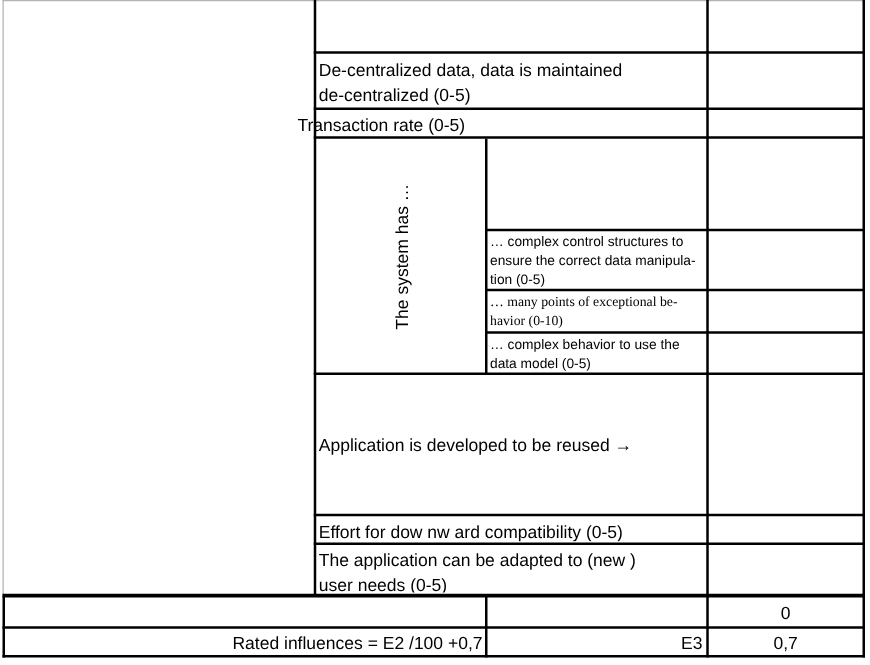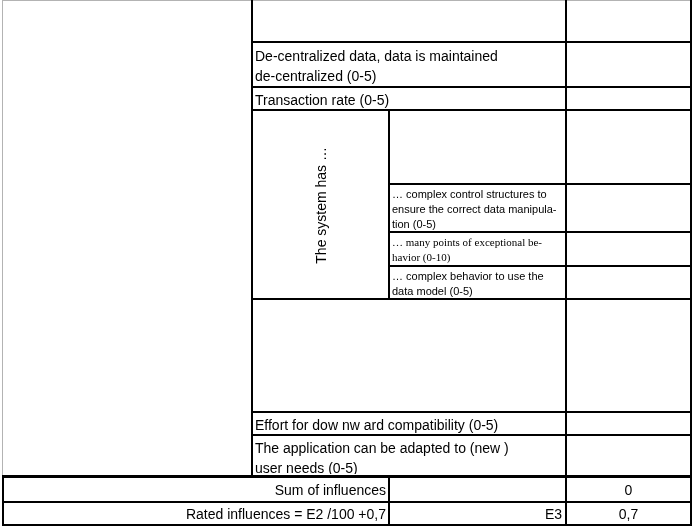--- a/index.html
+++ b/index.html
@@ -82,50 +82,56 @@
   <div class="bl" style="left:251px; top:298px; width:441px; height:2px;"></div>
   <div class="bl" style="left:251px; top:411px; width:441px; height:2px;"></div>
   <div class="bl" style="left:251px; top:434px; width:441px; height:2px;"></div>
   <div class="bl" style="left:2px; top:475px; width:690px; height:3px;"></div>
   <div class="bl" style="left:2px; top:501px; width:690px; height:2px;"></div>
   <div class="bl" style="left:2px; top:524px; width:690px; height:2px;"></div>
 
 
   <div class="cell" style="left:255px; top:46px; width:310px; height:39px;">De-centralized data, data is maintained
 de-centralized (0-5)</div>
-  <div class="cell" style="left:255px; top:90px; width:310px; height:18px;">Transaction rate (0-5)</div>
+  <div class="cell" style="left:238px; top:90px; width:310px; height:18px;">Transaction rate (0-5)</div>
 
   <div class="cell vert-box" style="left:253px; top:113px; width:135px; height:185px;">
     <span>The system has …</span>
   </div>
 
   <div class="cell small" style="left:392px; top:187px; width:171px; height:43px;">… complex control structures to
 ensure the correct data manipula-
 tion (0-5)</div>
   <div class="cell small" style="left:392px; top:235px; width:171px; height:29px;font-family:Liberation Serif, serif;">… many points of exceptional be-
 havior (0-10)</div>
   <div class="cell small" style="left:392px; top:269px; width:171px; height:28px;">… complex behavior to use the
 data model (0-5)</div>
 
+  <div class="cell reuse-cell" style="left:255px; top:301px; width:310px; height:110px;">
+    <div>Application is developed to be reused →</div>
+    
+    
+    
+    
+  </div>
 
   <div class="cell" style="left:255px; top:415px; width:310px; height:18px;">Effort for dow nw ard compatibility (0-5)</div>
   <div class="cell" style="left:255px; top:438px; width:310px; height:36px;">The application can be adapted to (new )
 user needs (0-5)</div>
 
   <div class="cell" style="left:567px; top:2px; width:123px; height:39px;"></div>
   <div class="cell" style="left:567px; top:43px; width:123px; height:43px;"></div>
   <div class="cell" style="left:567px; top:88px; width:123px; height:21px;"></div>
   <div class="cell" style="left:567px; top:111px; width:123px; height:72px;"></div>
   <div class="cell" style="left:567px; top:185px; width:123px; height:46px;"></div>
   <div class="cell" style="left:567px; top:233px; width:123px; height:32px;"></div>
   <div class="cell" style="left:567px; top:267px; width:123px; height:31px;"></div>
   <div class="cell" style="left:567px; top:300px; width:123px; height:111px;"></div>
   <div class="cell" style="left:567px; top:413px; width:123px; height:21px;"></div>
   <div class="cell" style="left:567px; top:436px; width:123px; height:39px;"></div>
 
-  <div class="cell right-box" style="left:4px; top:478px; width:382px; height:23px; padding-right:3px;">Sum of influences</div>
   <div class="cell mid-box" style="left:567px; top:478px; width:123px; height:23px;">0</div>
 
   <div class="cell right-box" style="left:4px; top:503px; width:382px; height:21px; padding-right:3px;">Rated influences = E2 /100 +0,7</div>
   <div class="cell right-box" style="left:392px; top:503px; width:170px; height:21px; padding-right:18px;">E3</div>
   <div class="cell mid-box" style="left:567px; top:503px; width:123px; height:21px;">0,7</div>
 
 </div>
 
 </body></html>

